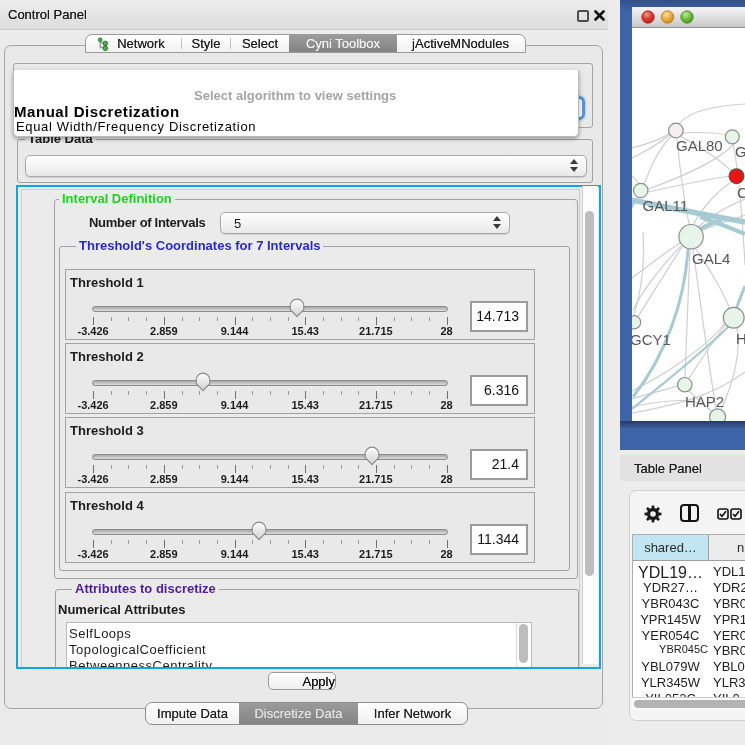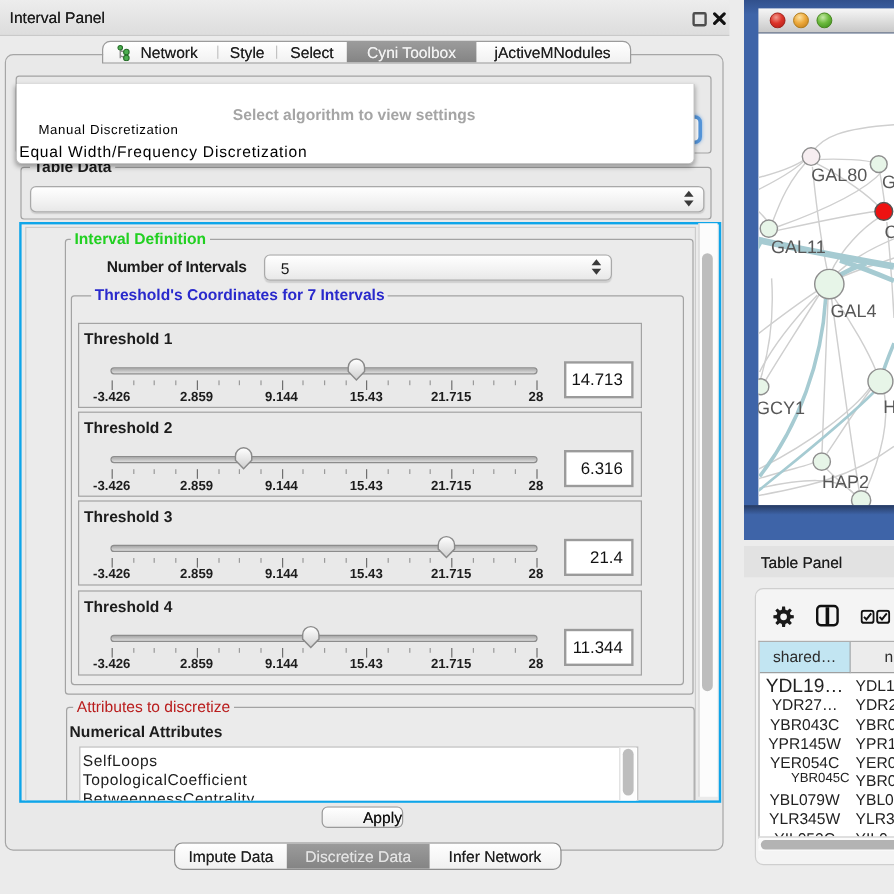--- a/index.html
+++ b/index.html
@@ -17,21 +17,21 @@
 .tick{position:absolute;width:1px;background:#6f6f6f}
 .tlab{position:absolute;font-size:11px;font-weight:bold;color:#1c1c1c;transform:translateX(-50%);white-space:nowrap}
 .row{position:absolute;border:1px solid #a3a3a3;background:#e9e9e9}
 .vbox{position:absolute;background:#fff;border:2px solid #9b9b9b;font-size:14px;color:#111;
  text-align:right;line-height:27px;padding-right:7px}
 .tl{font-size:13px;color:#1f1f1f;text-align:center;line-height:16px;text-shadow:0 0 .4px #444}
 </style></head><body>
 
 <div class="a" style="left:0;top:0;width:608px;height:745px;background:#ebebeb">
 <div class="a" style="left:0;top:0;width:608px;height:29px;background:linear-gradient(#ededed,#dddddd);border-bottom:1px solid #c9c9c9">
-      <div class="a r13" style="left:8px;top:7px;text-shadow:0 0 .4px #333">Interval Panel</div>
+      <div class="a r13" style="left:8px;top:7px;text-shadow:0 0 .4px #333">Control Panel</div>
       <div class="a" style="left:577px;top:10px;width:8px;height:8px;border:2px solid #4d4d4d;border-radius:2px"></div>
       <svg class="a" style="left:594px;top:10px" width="11" height="11" viewBox="0 0 11 11">
         <path d="M1.5 1.5 L9.5 9.5 M9.5 1.5 L1.5 9.5" stroke="#111" stroke-width="2.6" stroke-linecap="round"></path>
       </svg>
     </div>
 <div class="a" style="left:4px;top:45px;width:597px;height:662px;background:#e9e9e9;border:1px solid #a6a6a6;border-radius:7px"></div>
 <div class="a" style="left:85px;top:34px;width:439px;height:17px;border:1px solid #9b9b9b;border-radius:7px 7px 0 0;background:linear-gradient(#ffffff,#f1f1f1);overflow:hidden">
       <div class="a" style="left:203px;top:0;width:108px;height:17px;background:linear-gradient(#9b9b9b,#848484)"></div>
       <div class="a" style="left:95px;top:3px;width:1px;height:11px;background:#c2c2c2"></div>
       <div class="a" style="left:144px;top:3px;width:1px;height:11px;background:#c2c2c2"></div>
@@ -44,21 +44,21 @@
       <div class="a tl" style="left:22px;top:1px;width:66px">Network</div>
       <div class="a tl" style="left:96px;top:1px;width:48px">Style</div>
       <div class="a tl" style="left:145px;top:1px;width:58px">Select</div>
       <div class="a tl" style="left:203px;top:1px;width:108px;color:#f2f2f2;text-shadow:0 0 .4px #ddd">Cyni Toolbox</div>
       <div class="a tl" style="left:311px;top:1px;width:127px">jActiveMNodules</div>
     </div>
 <div class="a gbox" style="left:13px;top:63px;width:578px;height:63px;"></div>
 <div class="a" style="left:563px;top:96px;width:16px;height:18px;border:3px solid #5494d8;border-radius:6px;background:#fff;box-shadow:0 0 3px #74a8e0"></div>
 <div class="a" style="left:13px;top:70px;width:564px;height:66px;background:#fff;border:1px solid #bbb;border-top:none;border-radius:0 0 5px 5px;box-shadow:0 2px 4px rgba(0,0,0,.35);z-index:40">
       <div class="a" style="left:180px;top:18px;font-size:13px;font-weight:bold;color:#a5a5a5">Select algorithm to view settings</div>
-      <div class="a" style="left:18px;top:33px;font-size:11px;font-weight:normal;color:#000;letter-spacing:.55px">Manual Discretization</div>
+      <div class="a" style="left:0;top:33px;font-size:15px;font-weight:bold;color:#000;letter-spacing:.55px">Manual Discretization</div>
       <div class="a" style="left:2px;top:49px;font-size:13px;color:#000;letter-spacing:.65px">Equal Width/Frequency Discretization</div>
     </div>
 <div class="a gbox" style="left:17px;top:139px;width:574px;height:42px;">
       <div class="gtitle b13" style="left:7px;background:#e9e9e9">Table Data</div>
     </div>
 <div class="combo" style="left:25px;top:155px;width:560px;height:20px">
       <div class="arr au" style="right:8px;top:3px"></div>
       <div class="arr ad" style="right:8px;top:11px"></div>
     </div>
 <div class="a" style="left:16px;top:185px;width:581px;height:480px;border:2px solid #0ea5e9;background:#ebebeb;overflow:hidden">
@@ -233,21 +233,21 @@
             <linearGradient id="th" x1="0" y1="0" x2="0" y2="1">
               <stop offset="0" stop-color="#ffffff"></stop>
               <stop offset="1" stop-color="#cfcfcf"></stop>
             </linearGradient>
           </defs>
           <path d="M1.2 8 a6.8 6.8 0 0 1 13.6 0 v3.6 L8 18.6 L1.2 11.6 Z" fill="url(#th)" stroke="#8a8a8a" stroke-width="1.2"></path>
         </svg>
         <div class="vbox" style="left:404px;top:31px;width:47px;height:27px">11.344</div>
       </div>
 <div class="a gbox" style="left:37px;top:402px;width:522px;height:90px;">
-        <div class="gtitle" style="left:5px;color:#b91c1c;font-weight:normal;background:#ebebeb;white-space:nowrap">Attributes to discretize</div>
+        <div class="gtitle" style="left:16px;color:#4c1d95;font-weight:bold;background:#ebebeb;white-space:nowrap">Attributes to discretize</div>
       </div>
 <div class="a b13" style="left:40px;top:415px">Numerical Attributes</div>
 <div class="a" style="left:48px;top:435px;width:464px;height:60px;background:#fff;border:1px solid #bbb">
         <div class="a r13" style="left:2px;top:3px;letter-spacing:.5px">SelfLoops</div>
         <div class="a r13" style="left:2px;top:19px;letter-spacing:.5px">TopologicalCoefficient</div>
         <div class="a r13" style="left:2px;top:35px;letter-spacing:.5px">BetweennessCentrality</div>
         <div class="a" style="right:1px;top:0;width:13px;height:60px;background:#fdfdfd;border-left:1px solid #ddd">
           <div class="a" style="left:1.5px;top:1px;width:9px;height:39px;background:#bdbdbd;border-radius:5px"></div>
         </div>
       </div>

